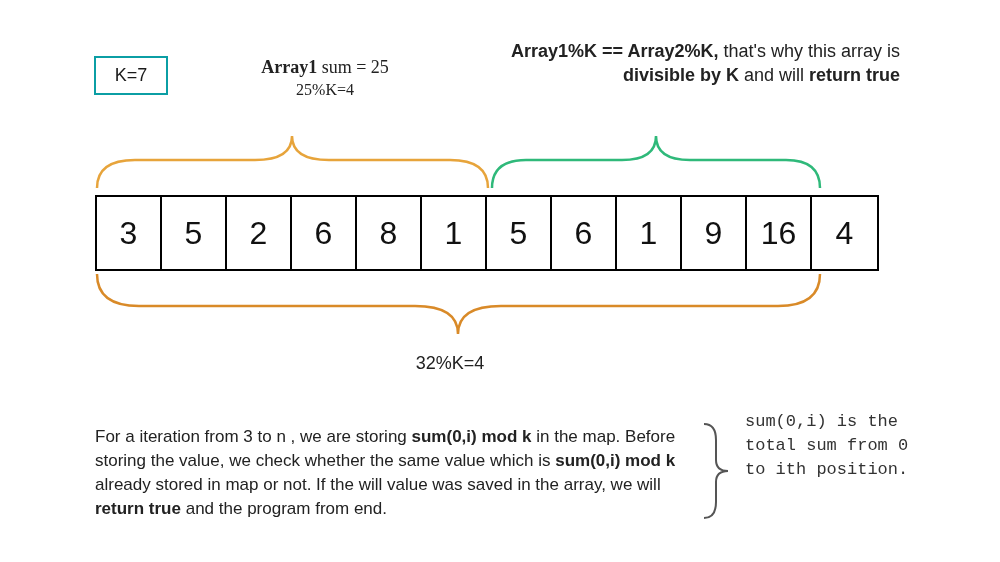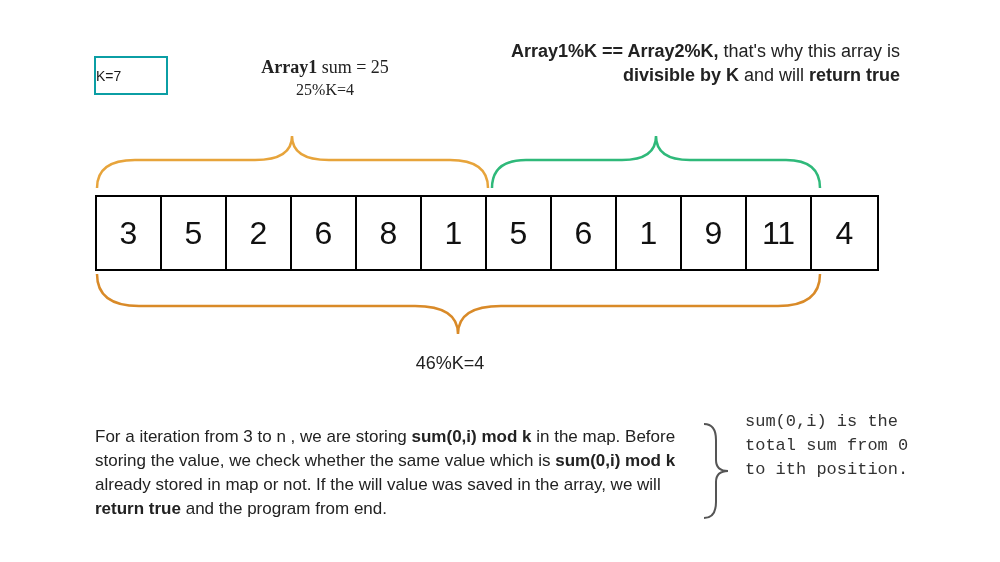--- a/index.html
+++ b/index.html
@@ -13,22 +13,22 @@
     overflow: hidden;
   }
   .stage { position: absolute; inset: 0; }
 
   
   .kbox {
     position: absolute;
     left: 94px; top: 56px;
     width: 74px; height: 39px;
     border: 2.5px solid #0b9ea4;
-    display: flex; align-items: center; 
-    font-size: 14px;
+    display: flex; align-items: center; justify-content: center;
+    font-size: 18px;
     color: #1a1a1a;
   }
 
   
   .anno-left {
     position: absolute;
     left: 195px; top: 55px;
     width: 260px;
     text-align: center;
     font-size: 18px;
@@ -143,36 +143,36 @@
     <div class="cell">3</div>
     <div class="cell">5</div>
     <div class="cell">2</div>
     <div class="cell">6</div>
     <div class="cell">8</div>
     <div class="cell">1</div>
     <div class="cell">5</div>
     <div class="cell">6</div>
     <div class="cell">1</div>
     <div class="cell">9</div>
-    <div class="cell">11</div>
+    <div class="cell">16</div>
     <div class="cell">4</div>
   </div>
 
   <svg class="brace" style="left:95px; top:272px;" width="727" height="70">
     <path d="M 2 2
              Q 2 34 44 34
              L 320 34
              Q 363 34 363 62
              Q 363 34 406 34
              L 683 34
              Q 725 34 725 2" fill="none" stroke="#d98a28" stroke-width="2.5"></path>
   </svg>
 
   <div class="anno-bottom">
-    <div>46%K=4</div>
+    <div>32%K=4</div>
   </div>
 
   <div class="explain">
     <span>For a iteration from 3 to n , we are storing </span><b>sum(0,i) mod k</b><span> in the map. Before storing the value, we check whether the same value which is </span><b>sum(0,i) mod k</b><span> already stored in map or not. If the will value was saved in the array, we will </span><b>return true</b><span> and the program from end.</span>
   </div>
 
   <svg class="brace" style="left:700px; top:422px;" width="34" height="98">
     <path d="M 4 2
              Q 16 2 16 18
              L 16 38

